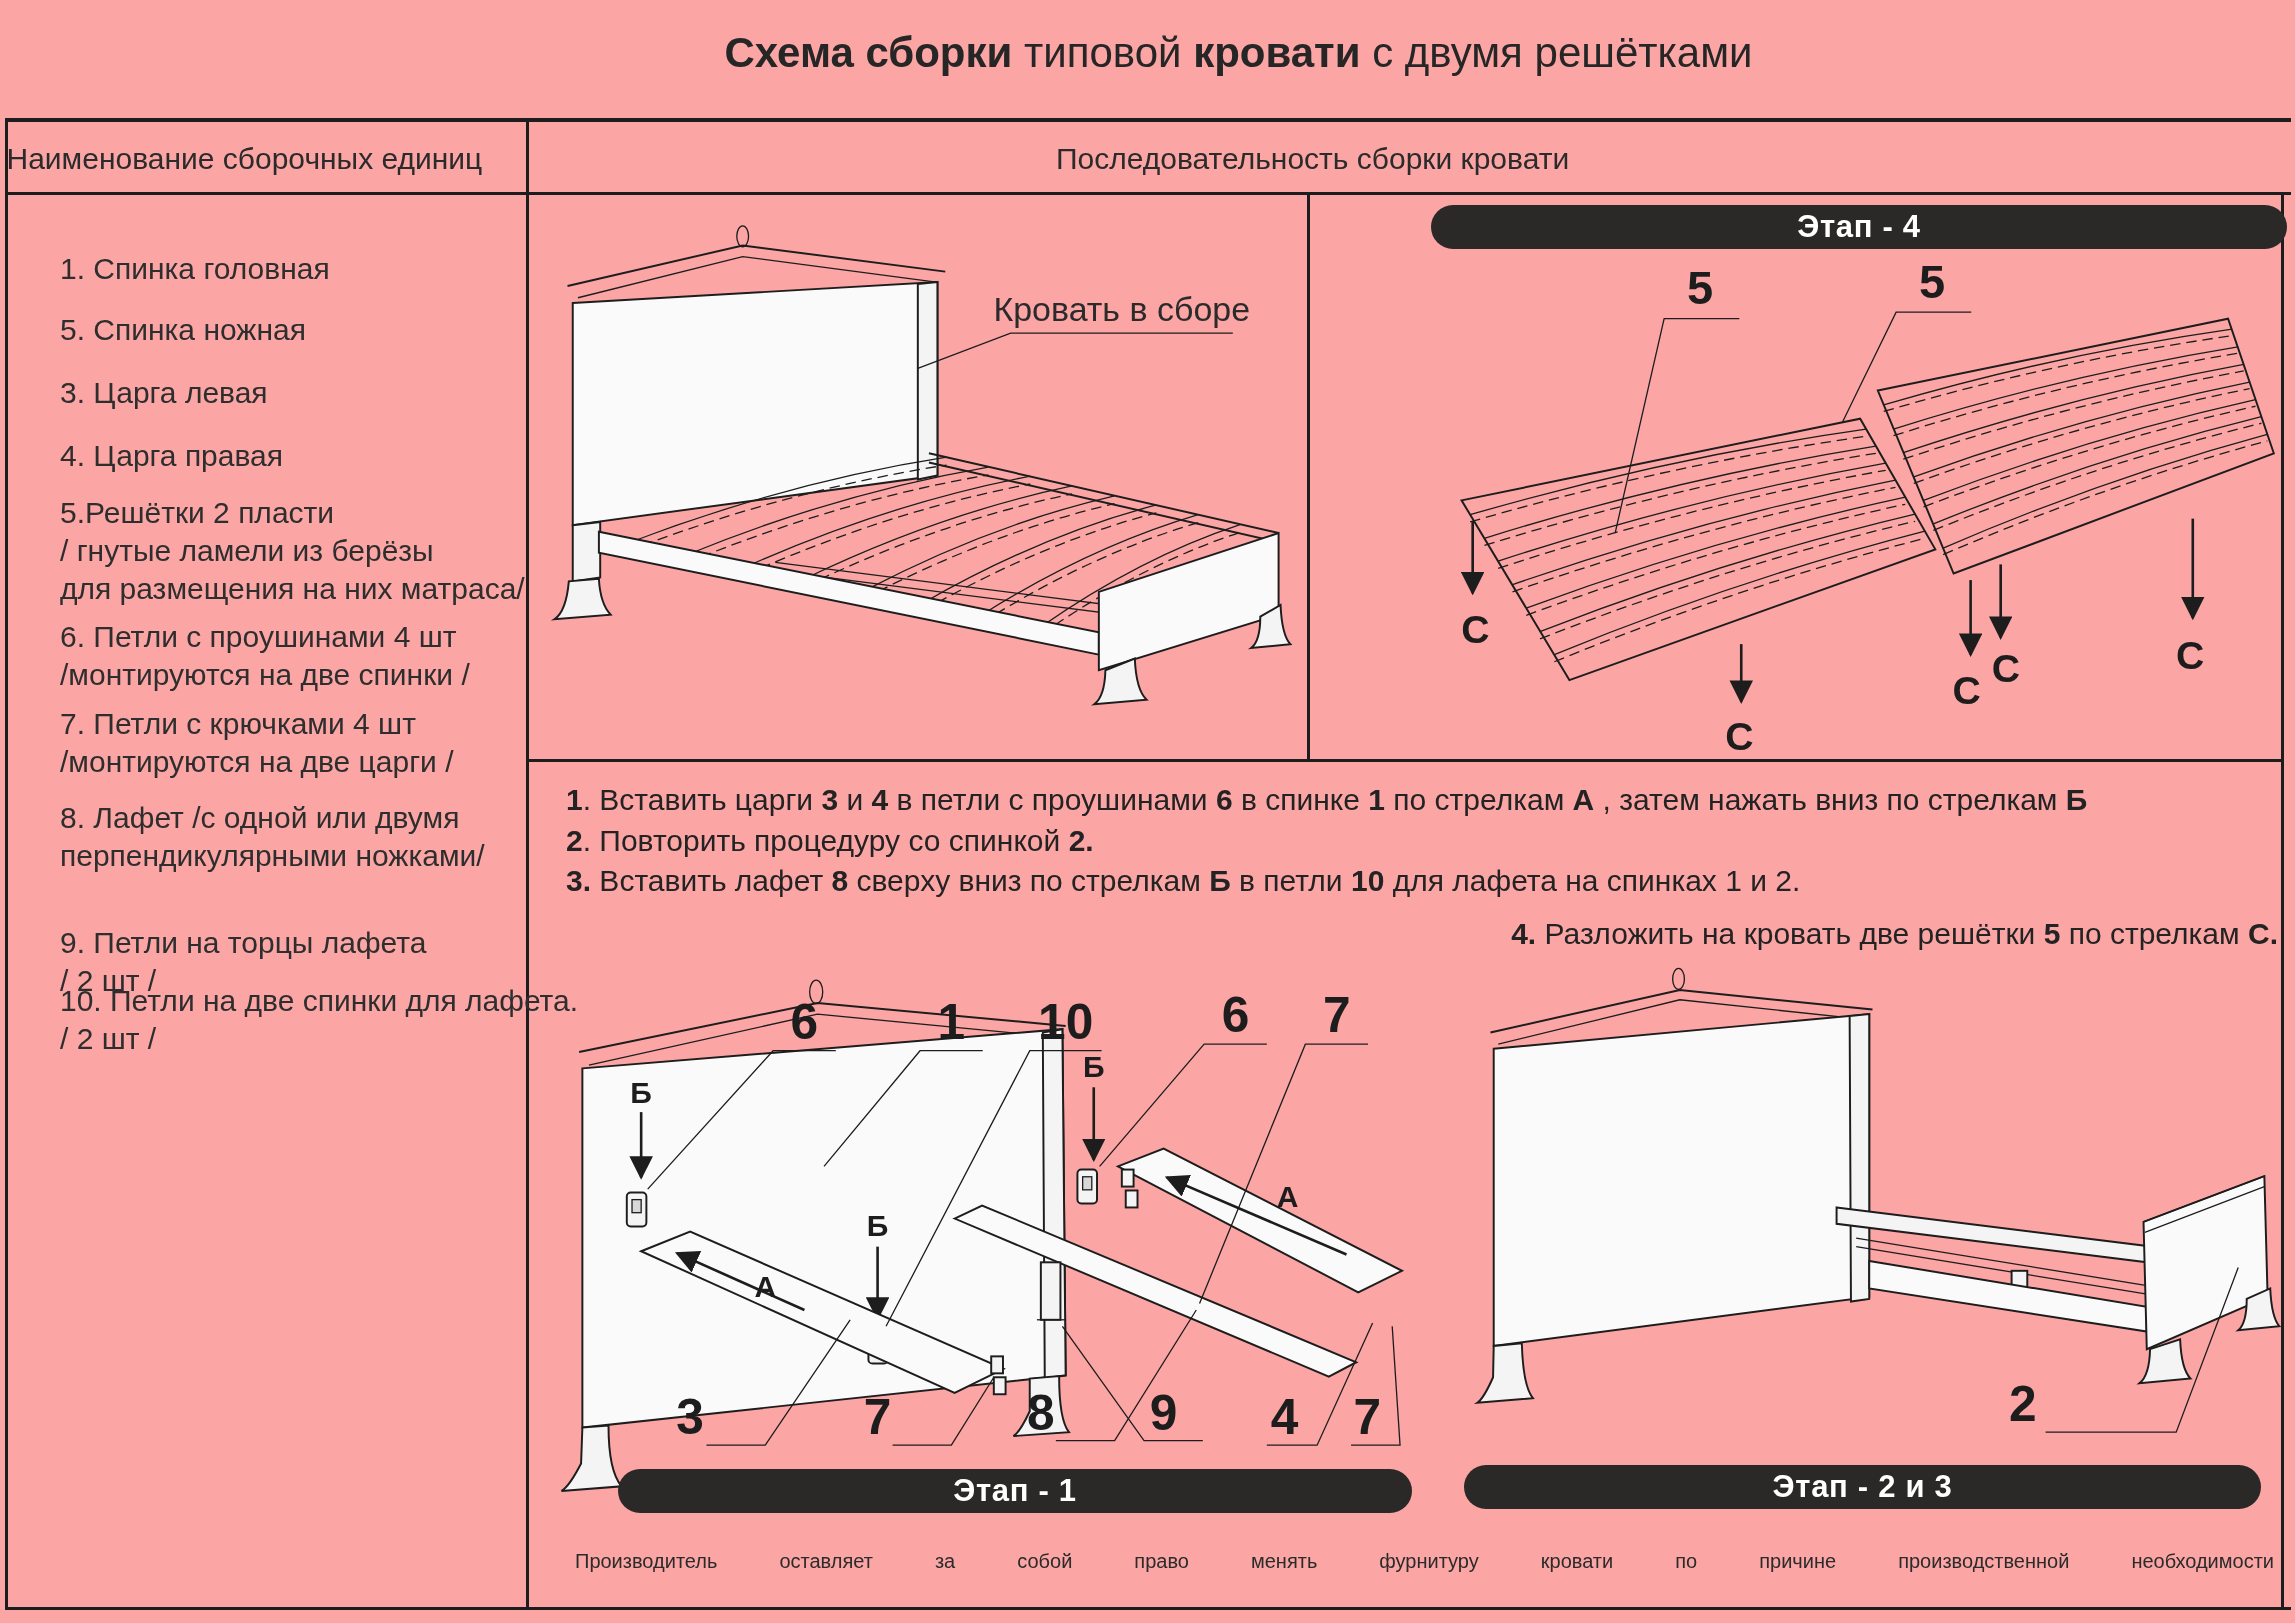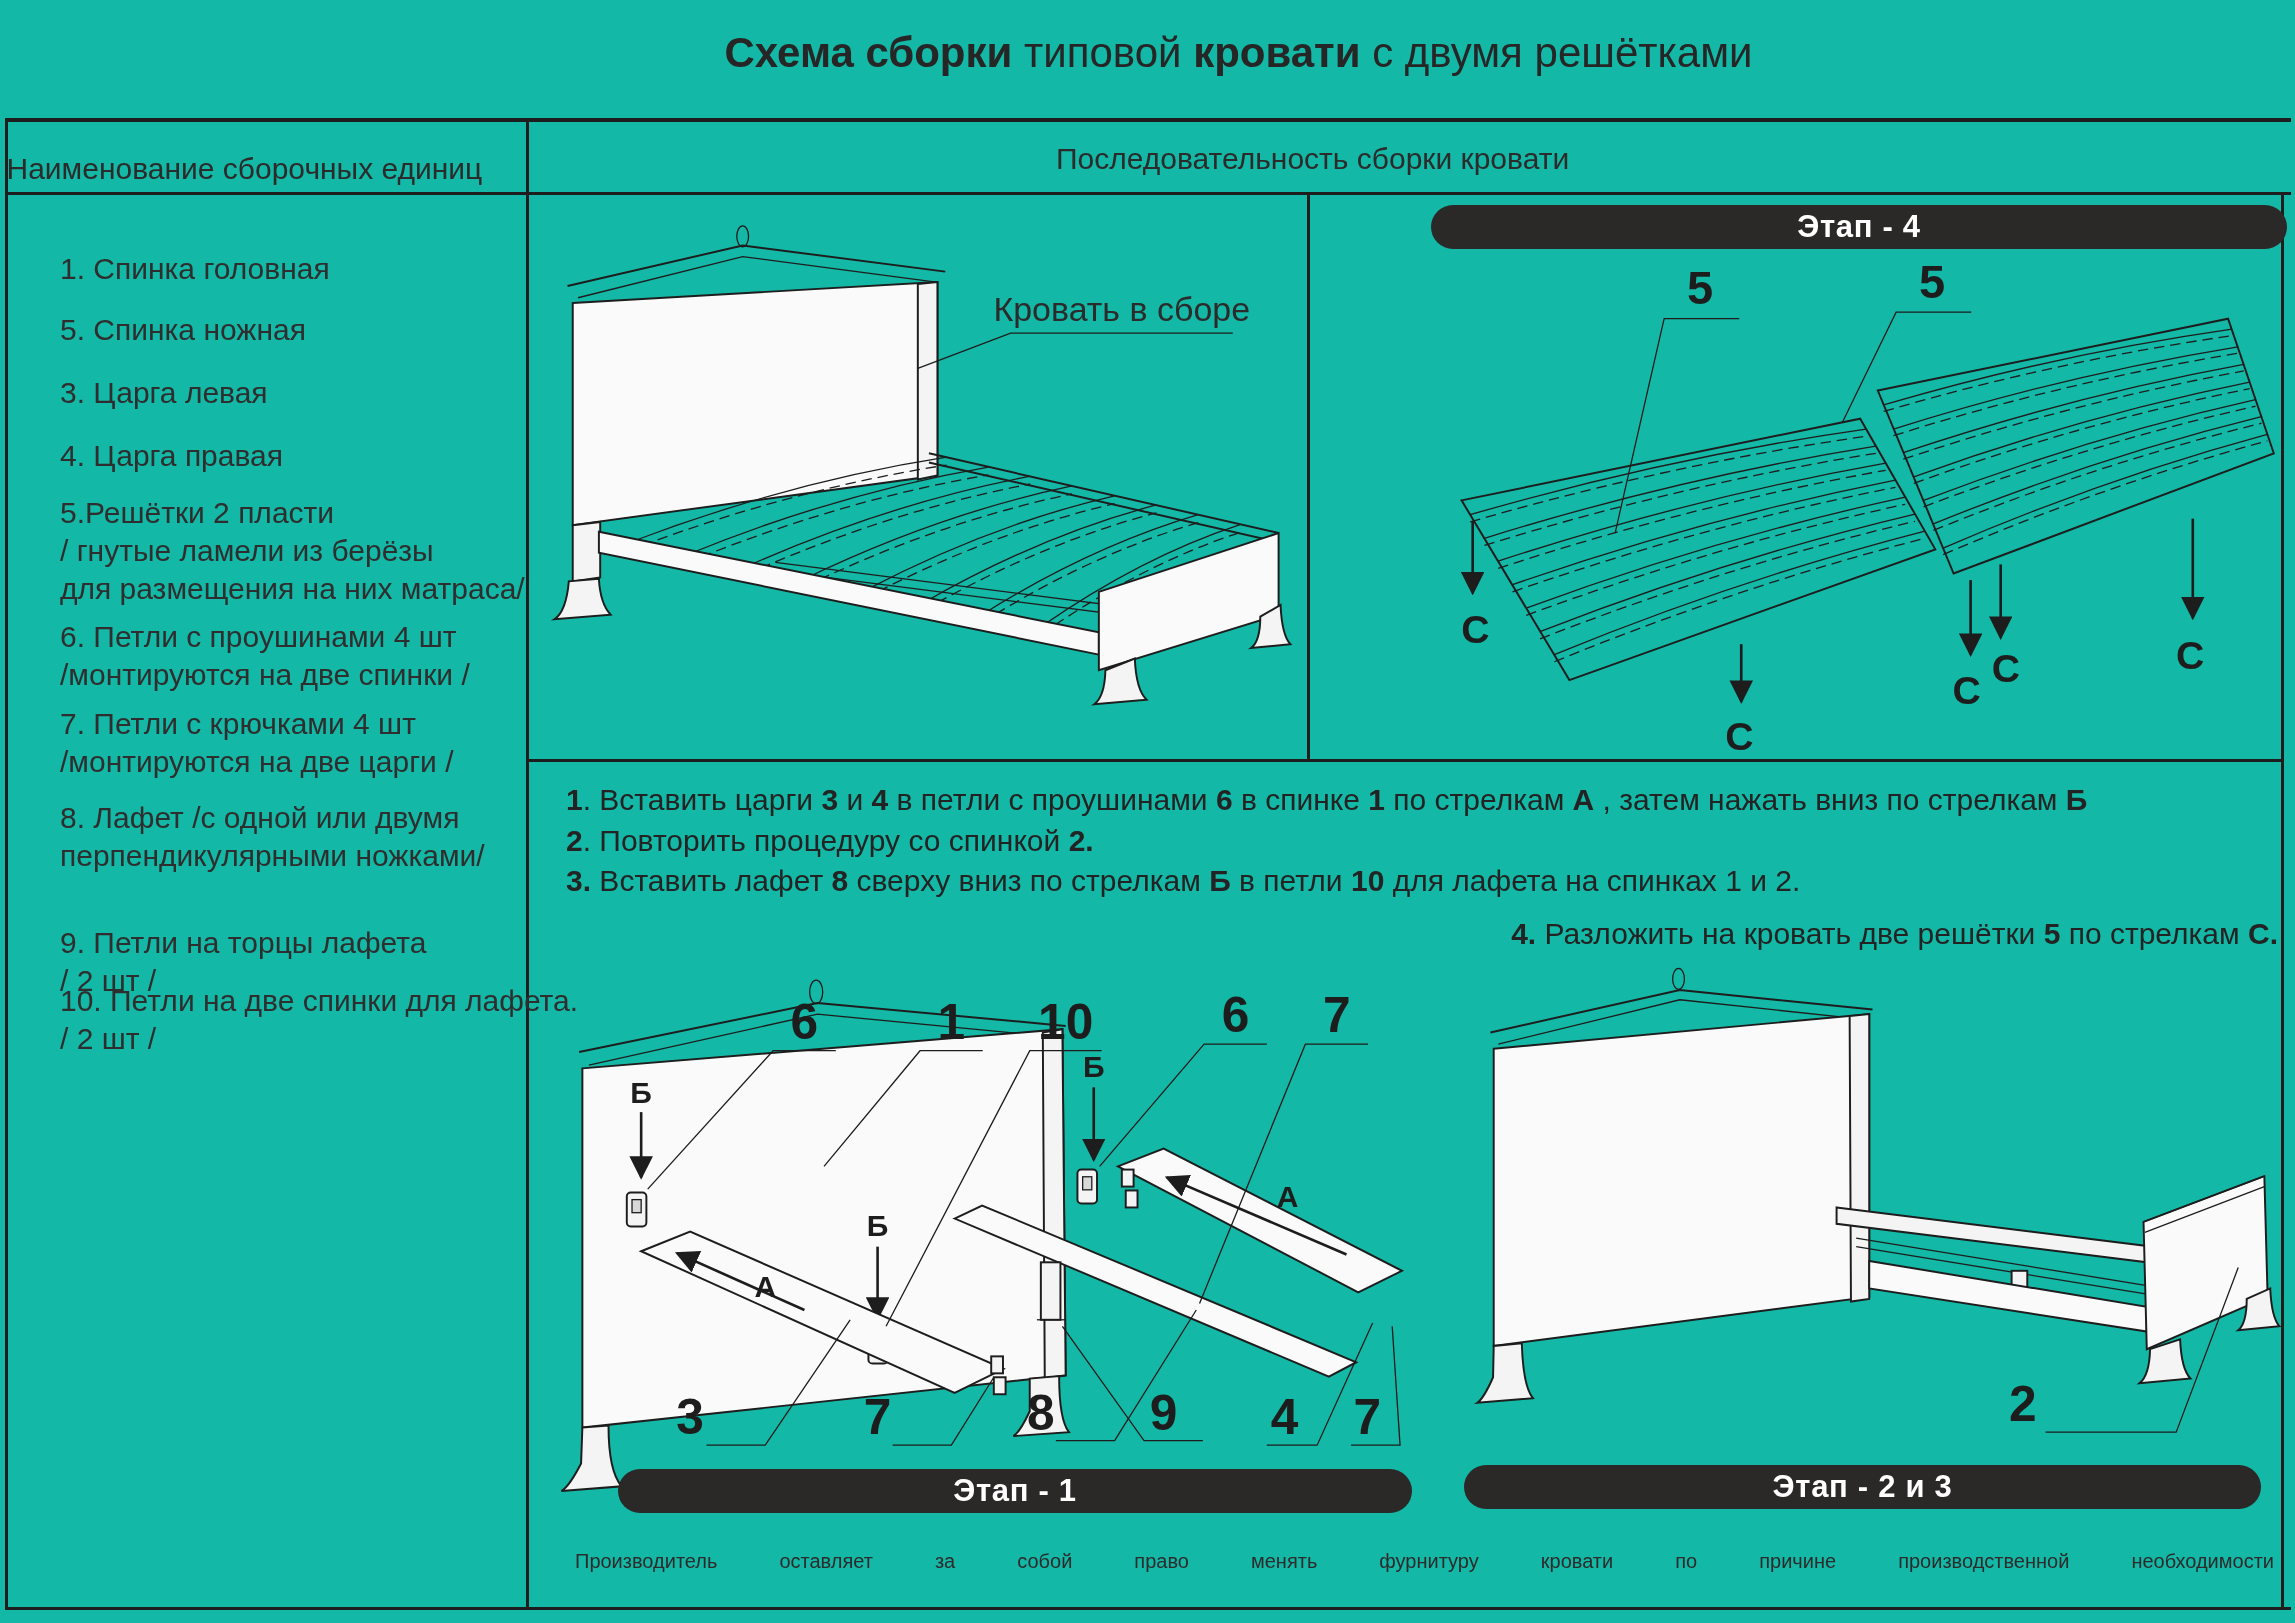--- a/index.html
+++ b/index.html
@@ -1,16 +1,16 @@
 <!DOCTYPE html>
 <html style="font-size:10.5px"><head>
 <meta charset="utf-8">
 <style>
   html,body{margin:0;padding:0;background:#fff;}
-  .page{position:relative;width:2295px;height:1624px;background:#14b8a6;overflow:hidden;
+  .page{position:relative;width:2295px;height:1624px;background:#fca5a5;overflow:hidden;
         font-family:"Liberation Sans",sans-serif;color:#242424;}
   .rule{position:absolute;background:#1d1d1d;}
   
   .title{position:absolute;left:0;top:29px;width:2477px;text-align:center;
          font-size:42px;letter-spacing:0;color:#262626;white-space:nowrap;}
   .title span{font-weight:normal;}
   
   .hdr{position:absolute;font-size:30px;color:#2b2b2b;text-align:center;white-space:nowrap;}
   
   .part{position:absolute;left:60px;width:497px;font-size:30px;line-height:38px;
@@ -59,21 +59,21 @@
 
   <div class="rule" style="left:5.2px;top:118px;width:2286px;height:3.9px;"></div>
   <div class="rule" style="left:5.2px;top:192px;width:2286px;height:2.6px;"></div>
   <div class="rule" style="left:5.2px;top:118px;width:2.6px;height:1492px;"></div>
   <div class="rule" style="left:2281px;top:192px;width:2.6px;height:1418px;"></div>
   <div class="rule" style="left:526px;top:118px;width:2.6px;height:1492px;"></div>
   <div class="rule" style="left:1307px;top:193px;width:2.6px;height:567px;"></div>
   <div class="rule" style="left:526px;top:759px;width:1758px;height:2.6px;"></div>
   <div class="rule" style="left:5.2px;top:1607px;width:2286px;height:2.6px;"></div>
 
-  <div class="hdr" style="left:6.5px;top:152px;width:420px;">Наименование  сборочных единиц</div>
+  <div class="hdr" style="left:6.5px;top:142px;width:420px;">Наименование  сборочных единиц</div>
   <div class="hdr" style="left:1056px;top:142px;width:480px;">Последовательность сборки кровати</div>
 
   <div class="part" style="top:250px;">
       <div>1.   Спинка головная</div>
     </div>
   <div class="part" style="top:311px;">
       <div>5. Спинка ножная</div>
     </div>
   <div class="part" style="top:374px;">
       <div>3. Царга левая</div>

